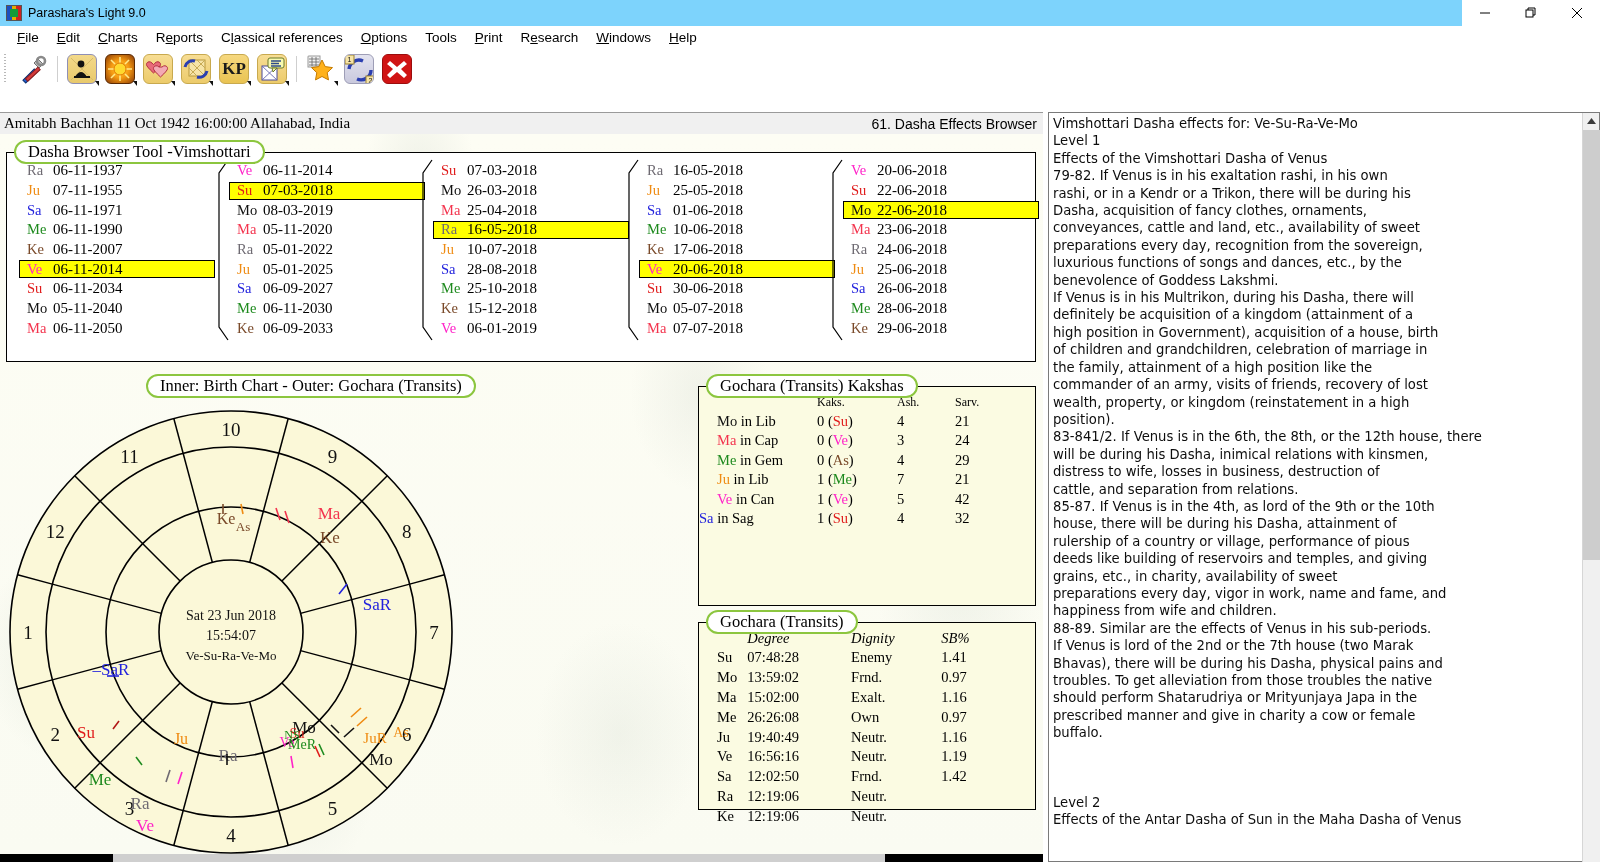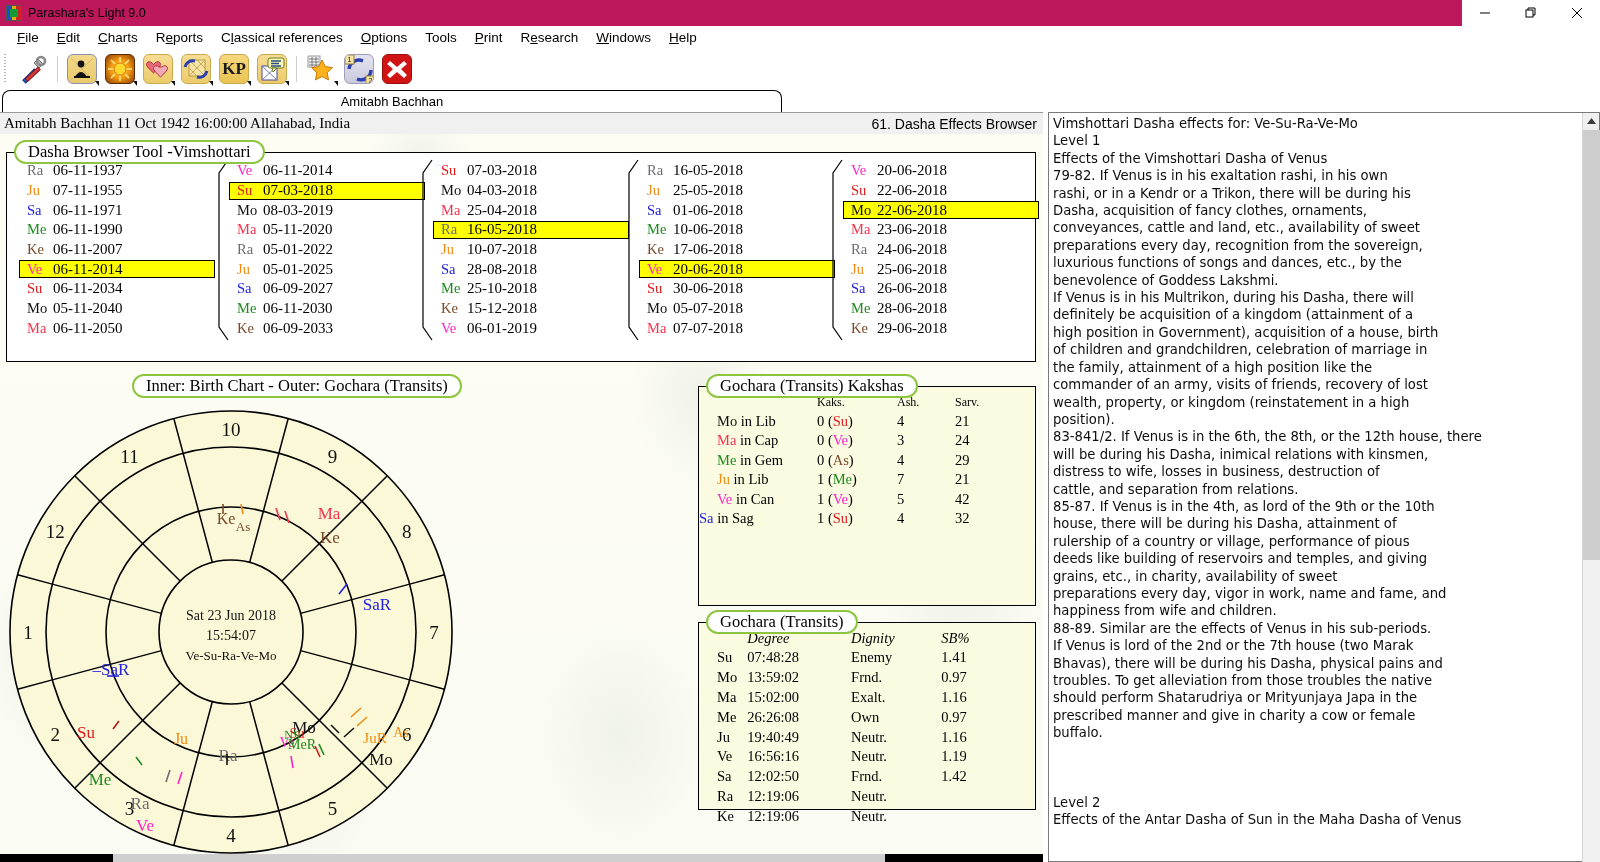--- a/index.html
+++ b/index.html
@@ -8,21 +8,21 @@
     width: 1600px; height: 862px;
     overflow: hidden;
     font-family: "Liberation Sans", sans-serif;
     background: #ffffff;
   }
   #app { position: relative; width: 1600px; height: 862px; }
 
   
   .titlebar {
     position: absolute; left: 0; top: 0; width: 1600px; height: 26px;
-    background: #be185d;
+    background: #7dd3fc;
     display: flex; align-items: center;
   }
   .app-icon {
     width: 16px; height: 16px; margin-left: 6px; margin-right: 6px;
     position: relative; flex: 0 0 auto;
     border: 1px solid #555; background: #fff;
   }
   .app-icon i { position: absolute; display: block; }
   .app-icon i:nth-child(1){ left:0; top:0; width:5px; height:14px; background:#1c4fc0;}
   .app-icon i:nth-child(2){ left:5px; top:0; width:4px; height:14px; background:#e0b000;}
@@ -153,21 +153,21 @@
   .brace svg { display:block; }
 
   
   .p-Su{color:#e01b1b;} .p-Mo{color:#111111;} .p-Ma{color:#f3344e;}
   .p-Me{color:#1e8a1e;} .p-Ju{color:#ef8b12;} .p-Ve{color:#ff22c8;}
   .p-Sa{color:#2222dd;} .p-Ra{color:#6e6a72;} .p-Ke{color:#7a4a2a;}
   .p-As{color:#7a4a2a;}
 
   
   #wheel-panel { left: 6px; top: 240px; width: 560px; height: 250px; }
-  #wheel-panel .panel-label { left: 126px; }
+  #wheel-panel .panel-label { left: 140px; }
   .wheel-wrap { position: absolute; left: 6px; top: 258px; width: 560px; height: 600px; }
 
   
   #kaksha-panel { left: 698px; top: 240px; width: 338px; height: 232px; }
   #kaksha-panel .panel-body { background: #fbfbe2; }
   .ktable { position: absolute; left: 0; top: 0; width: 100%;
             font-family: "Liberation Serif", serif; font-size: 14.5px; }
   .ktable table { border-collapse: collapse; margin-top: 8px; width: 310px; }
   .ktable th { font-weight: normal; font-size: 12px; color:#000; padding: 0 0 2px 0; text-align: left;}
   .ktable td { padding: 0 0 1px 0; height: 19.5px; color:#000; }
@@ -376,25 +376,20 @@
     <div class="tbbtn">
       <div class="icobox ic-x">
         <svg width="28" height="28" viewBox="0 0 28 28">
           <rect x="0" y="0" width="28" height="28" fill="#d01414"></rect>
           <path d="M7 6 L14 12 L21 6 L24 9 L18 14 L24 20 L21 23 L14 17 L7 23 L4 20 L10 14 L4 9 z" fill="#fff"></path>
         </svg>
       </div>
     </div>
   </div>
 
-  <div class="tabstrip">
-    <div class="chart-tab">
-      <span>Amitabh Bachhan</span>
-    </div>
-  </div>
 
   <div class="infobar">
     <span>Amitabh Bachhan 11 Oct 1942 16:00:00  Allahabad, India</span>
     <span class="right">61. Dasha Effects Browser</span>
   </div>
 
   <div class="workarea">
 
     <div class="panel" id="dasha-panel">
       <div class="panel-label">Dasha Browser Tool -Vimshottari</div>
@@ -483,21 +478,21 @@
                 <path d="M13 1 L4 14 L4 168 L13 181" fill="none" stroke="#000" stroke-width="1.2"></path>
               </svg>
             </div>
             <div class="dcol" style="left: 420px;">
               <div class="drow">
                 <div class="dp p-Su">Su</div>
                 <div class="dd">07-03-2018</div>
               </div>
               <div class="drow">
                 <div class="dp p-Mo">Mo</div>
-                <div class="dd">04-03-2018</div>
+                <div class="dd">26-03-2018</div>
               </div>
               <div class="drow">
                 <div class="dp p-Ma">Ma</div>
                 <div class="dd">25-04-2018</div>
               </div>
               <div class="drow">
                 <div class="hl"></div>
                 <div class="dp p-Ra">Ra</div>
                 <div class="dd">16-05-2018</div>
               </div>

